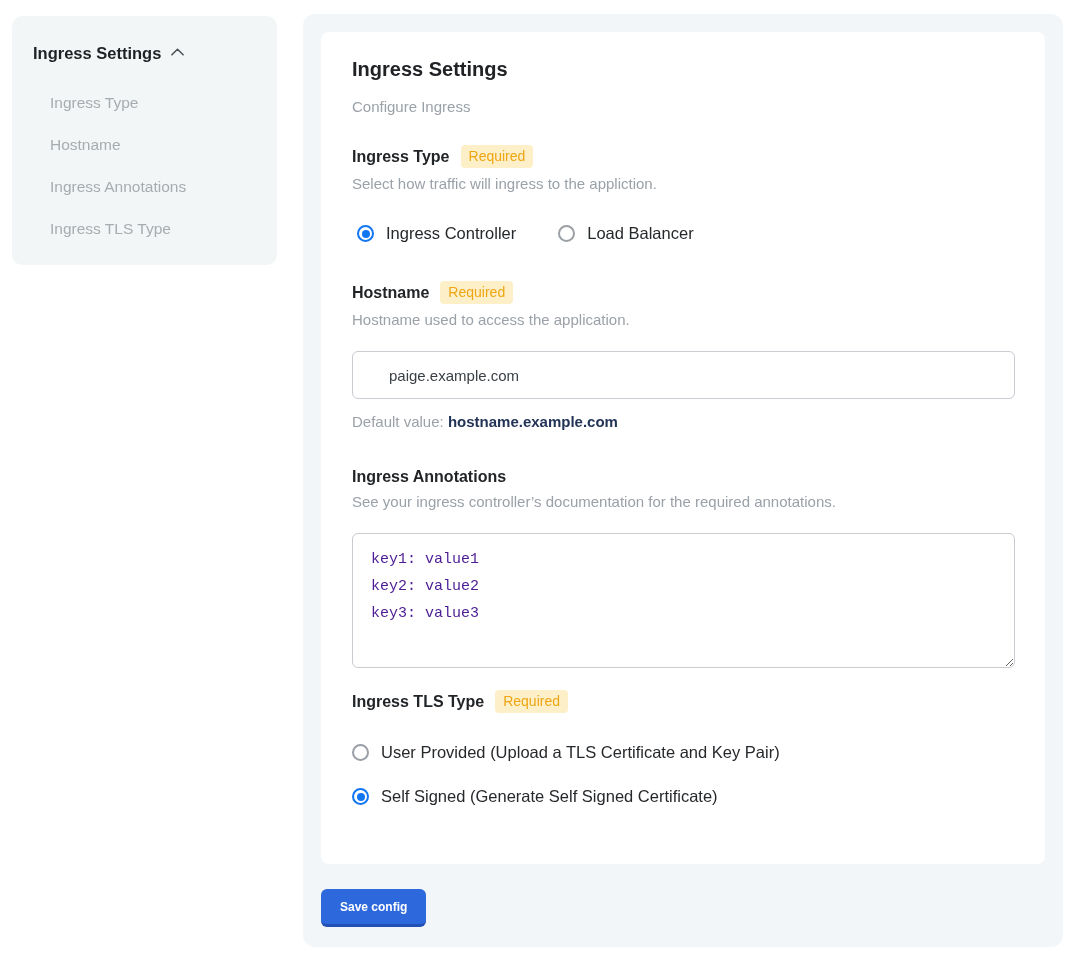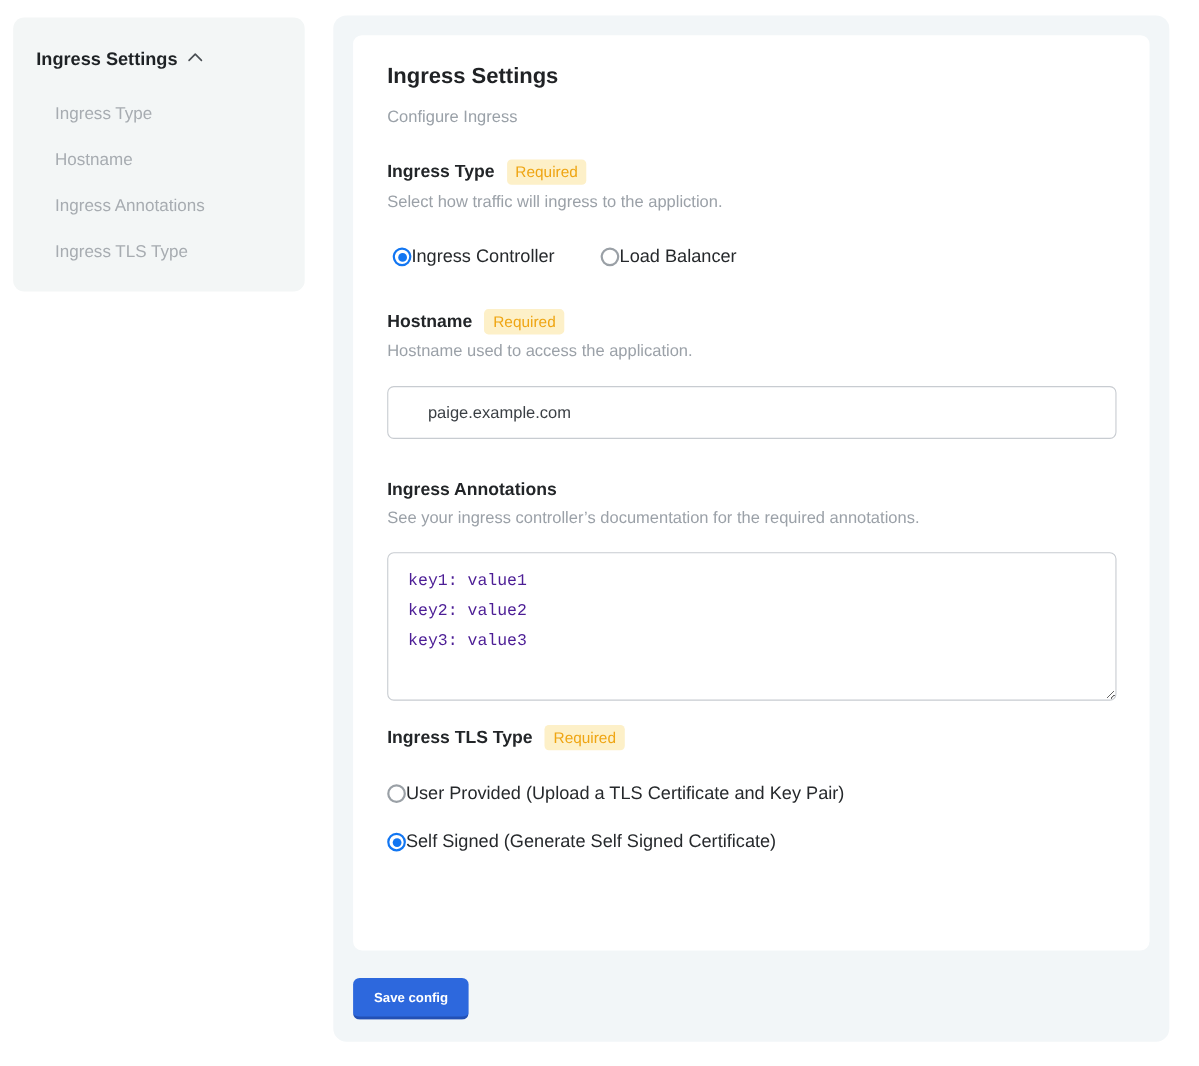--- a/index.html
+++ b/index.html
@@ -37,21 +37,21 @@
   .group { margin-top:38px; }
   .group.first { margin-top:30px; }
   .label-row { display:flex; align-items:center; gap:11px; }
   .field-label { font-size:16px; font-weight:bold; color:#222528; }
   .badge {
     background:#fdf0c8; color:#efa513; font-size:14px;
     padding:3px 8px 4px 8px; border-radius:4px;text-align:center;
   }
   .help { margin-top:7px; font-size:15px; color:#9ba1a8; }
 
-  .radio-row { display:flex; align-items:center; cursor:pointer; }
+  .radio-row { display:flex; align-items:center; gap:12px; cursor:pointer; }
   .radio-row-h { margin-top:32px; display:flex; gap:42px; padding-left:5px; }
   .radio {
     width:17px; height:17px; border-radius:50%; position:relative;
     flex:0 0 auto; background:#ffffff;
   }
   .radio.selected { border:2px solid #1276f2; }
   .radio.selected::after {
     content:""; position:absolute; left:2.5px; top:2.5px;
     width:8px; height:8px; border-radius:50%; background:#1276f2;
   }
@@ -130,20 +130,23 @@
       </div>
     </div>
 
     <div class="group">
       <div class="label-row">
         <span class="field-label">Hostname</span>
         <span class="badge">Required</span>
       </div>
       <div class="help">Hostname used to access the application.</div>
       <input class="text-input" type="text" value="paige.example.com" style="">
+      <div class="default-line">
+        <span>Default value: </span><b>hostname.example.com</b>
+      </div>
     </div>
 
     <div class="group">
       <div class="label-row">
         <span class="field-label">Ingress Annotations</span>
       </div>
       <div class="help">See your ingress controller’s documentation for the required annotations.</div>
       <textarea class="annotations-area" spellcheck="false" style="">key1: value1
 key2: value2
 key3: value3</textarea>

